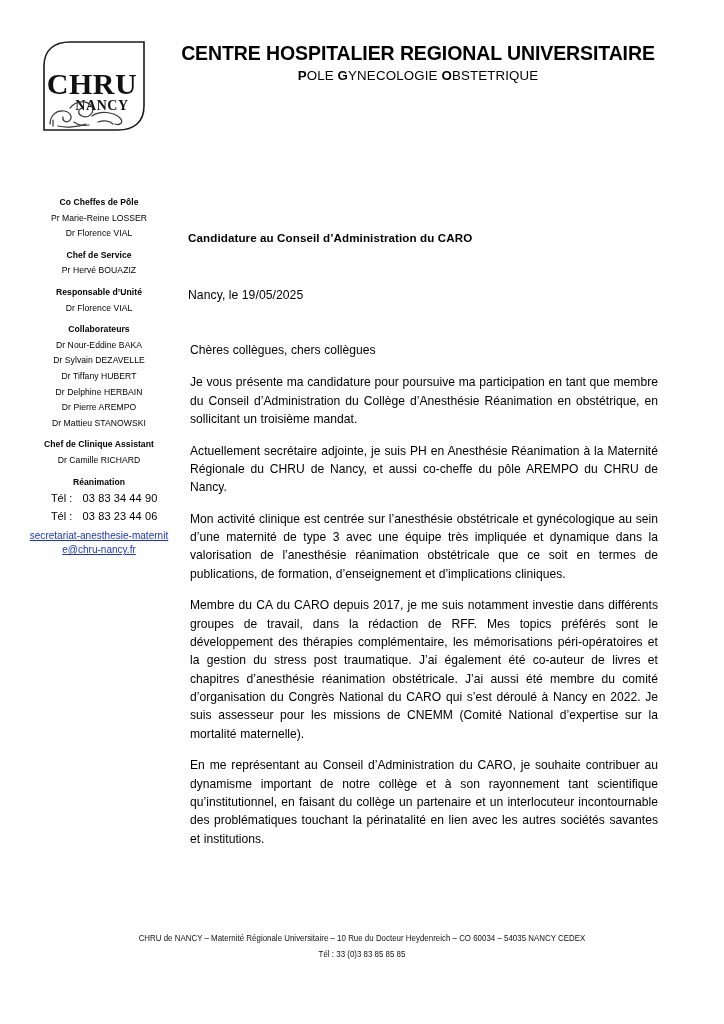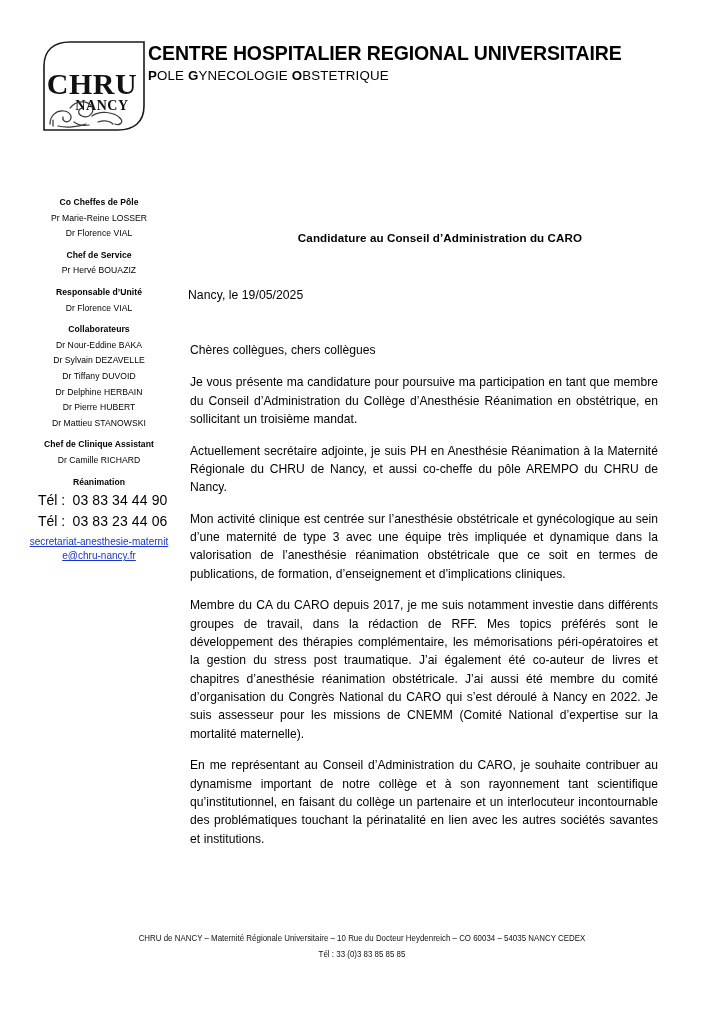--- a/index.html
+++ b/index.html
@@ -40,21 +40,21 @@
     width: 108px;
     height: 96px;
   }
   .logo svg { display: block; }
 
   .header-text {
     position: absolute;
     left: 148px;
     top: 10px;
     width: 540px;
-    text-align: left;
+    text-align: center;
   }
   .h-line1 {
     font-size: 19.5px;
     font-weight: bold;
     letter-spacing: -0.1px;
     line-height: 1.18;
     white-space: nowrap;
   }
   .h-line2, .h-line3 {
     font-size: 13.3px;
@@ -85,21 +85,21 @@
   }
   .sb-name {
     font-size: 8.6px;
     margin-bottom: 7px;
     letter-spacing: 0.05px;
     white-space: nowrap;
   }
   .sb-name:last-child { margin-bottom: 0; }
 
   .sb-tel {
-    font-size: 14px;
+    font-size: 11px;
     margin-bottom: 7px;
     white-space: nowrap;
     display: block;
   }
   .sb-tel .lbl {
     display: inline-block;
     width: 42px;
   }
   .sb-tel .num { letter-spacing: 0.1px; }
 
@@ -109,24 +109,24 @@
     text-decoration: underline;
     display: block;
     line-height: 1.42;
     word-break: break-all;
     letter-spacing: 0.02px;
   }
 
   
   .doc-title {
     position: absolute;
-    left: 200px;
+    left: 188px;
     top: 231px;
     width: 480px;
-    text-align: center;
+    text-align: left;
     font-size: 11.6px;
     font-weight: bold;
     letter-spacing: 0.1px;
   }
 
   .doc-date {
     position: absolute;
     left: 188px;
     top: 288px;
     width: 480px;
@@ -217,23 +217,23 @@
 
     <div class="sb-group">
       <div class="sb-title">Responsable d’Unité</div>
       <div class="sb-name">Dr Florence VIAL</div>
     </div>
 
     <div class="sb-group">
       <div class="sb-title">Collaborateurs</div>
       <div class="sb-name">Dr Nour-Eddine BAKA</div>
       <div class="sb-name">Dr Sylvain DEZAVELLE</div>
-      <div class="sb-name">Dr Tiffany DUVOID</div>
+      <div class="sb-name">Dr Tiffany HUBERT</div>
       <div class="sb-name">Dr Delphine HERBAIN</div>
-      <div class="sb-name">Dr Pierre HUBERT</div>
+      <div class="sb-name">Dr Pierre AREMPO</div>
       <div class="sb-name">Dr Mattieu STANOWSKI</div>
     </div>
 
     <div class="sb-group">
       <div class="sb-title">Chef de Clinique Assistant</div>
       <div class="sb-name">Dr Camille RICHARD</div>
     </div>
 
 
     <div class="sb-group">

